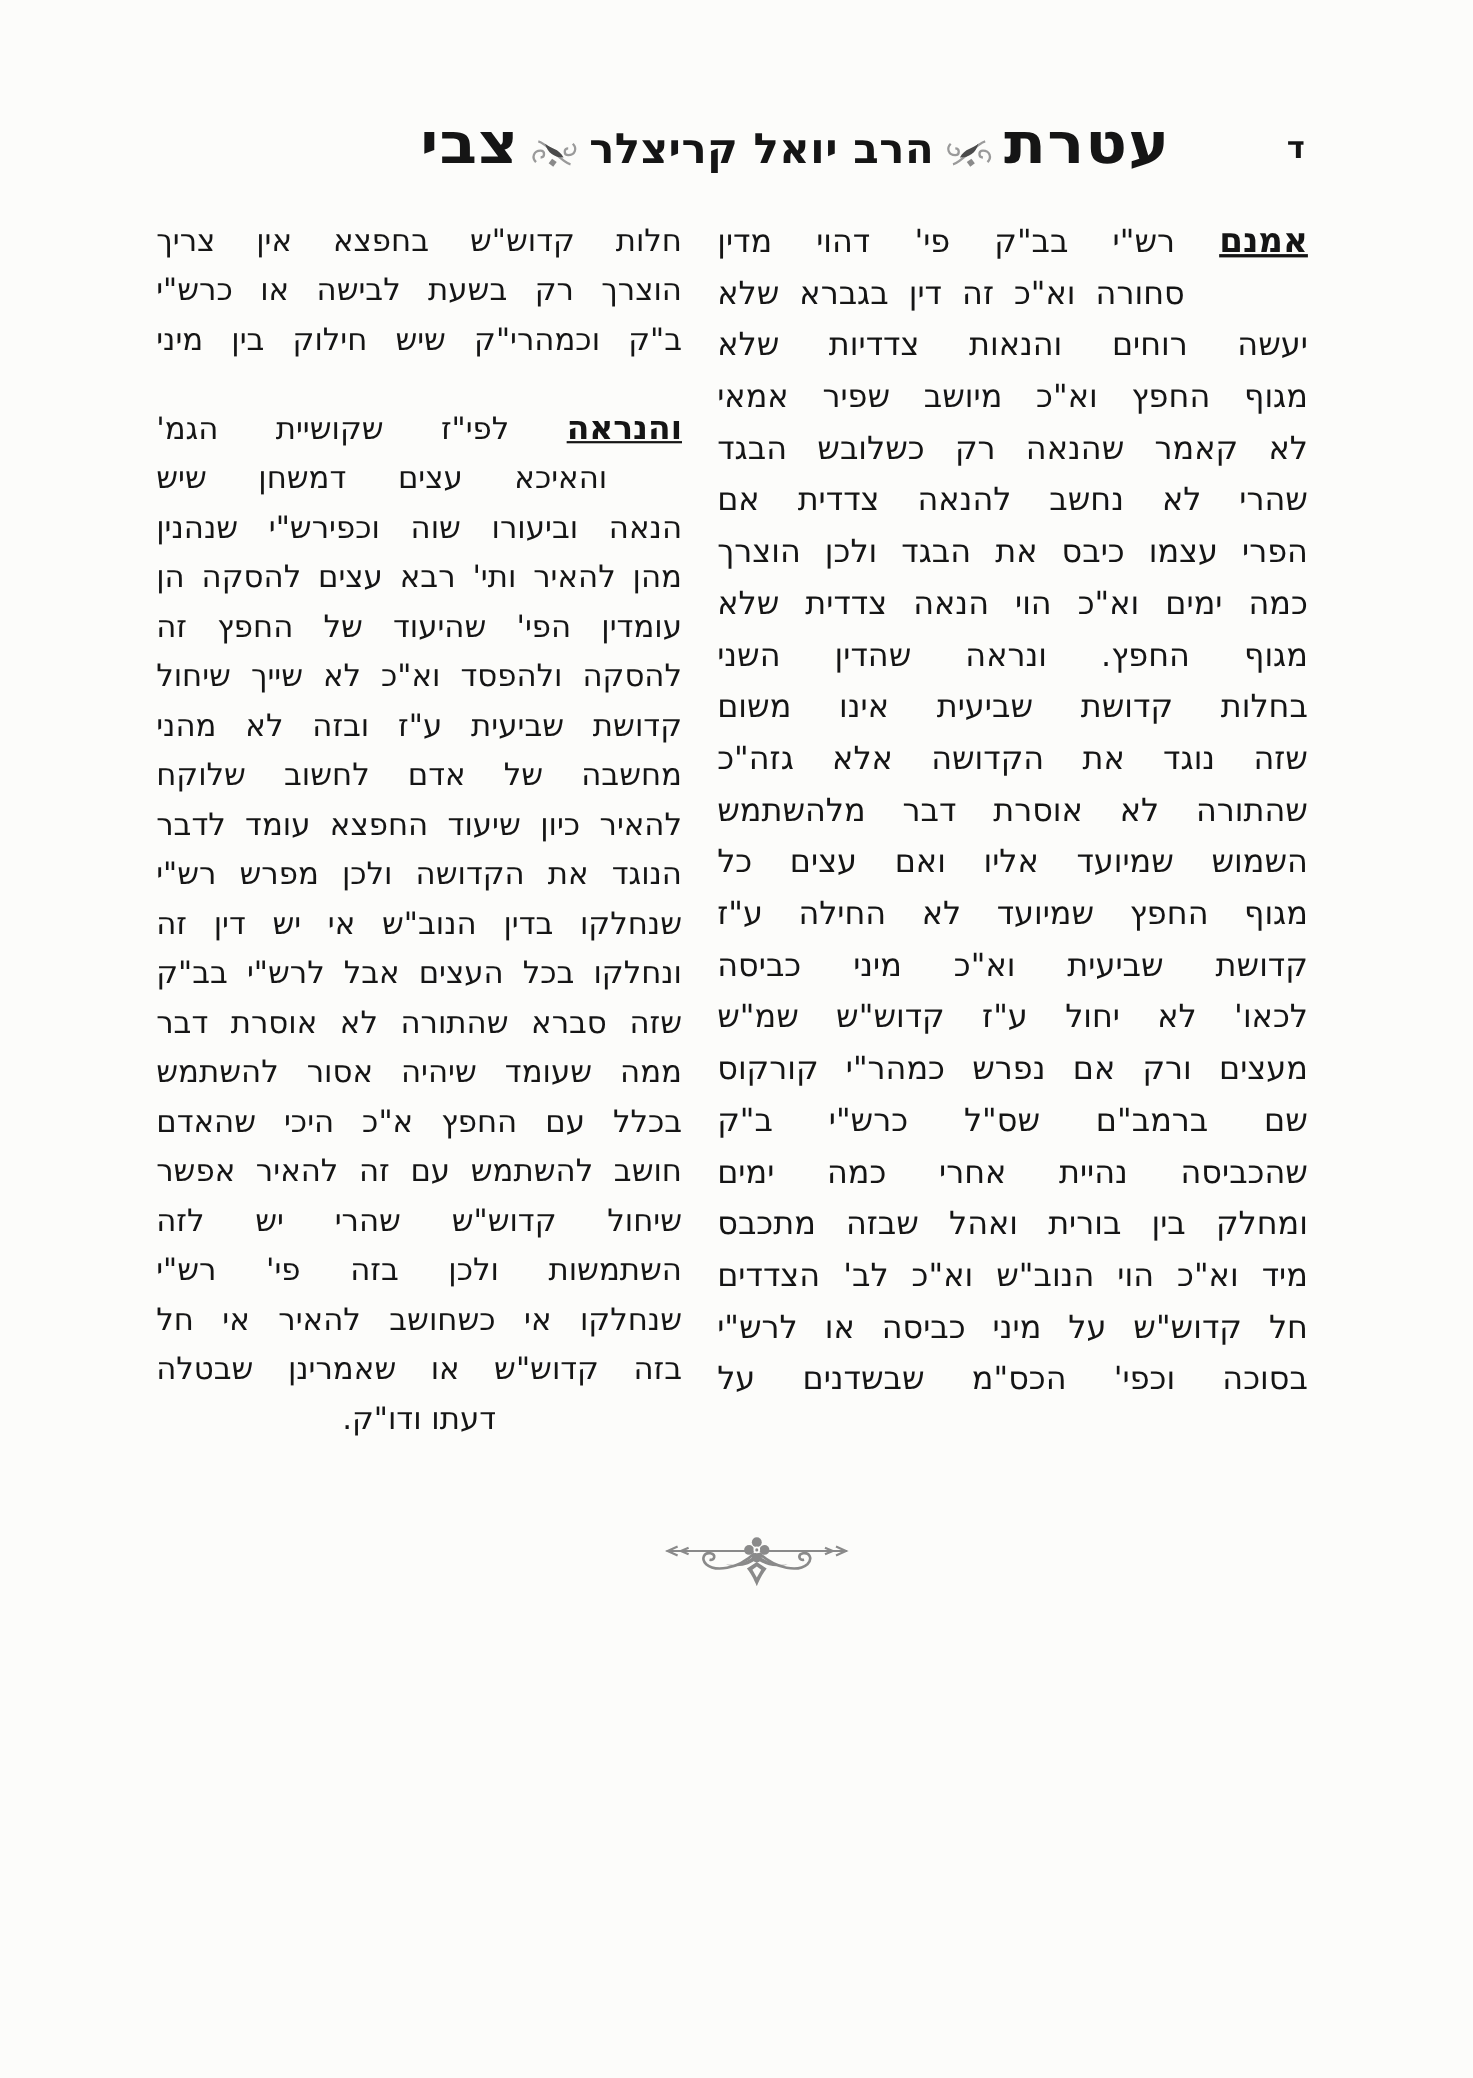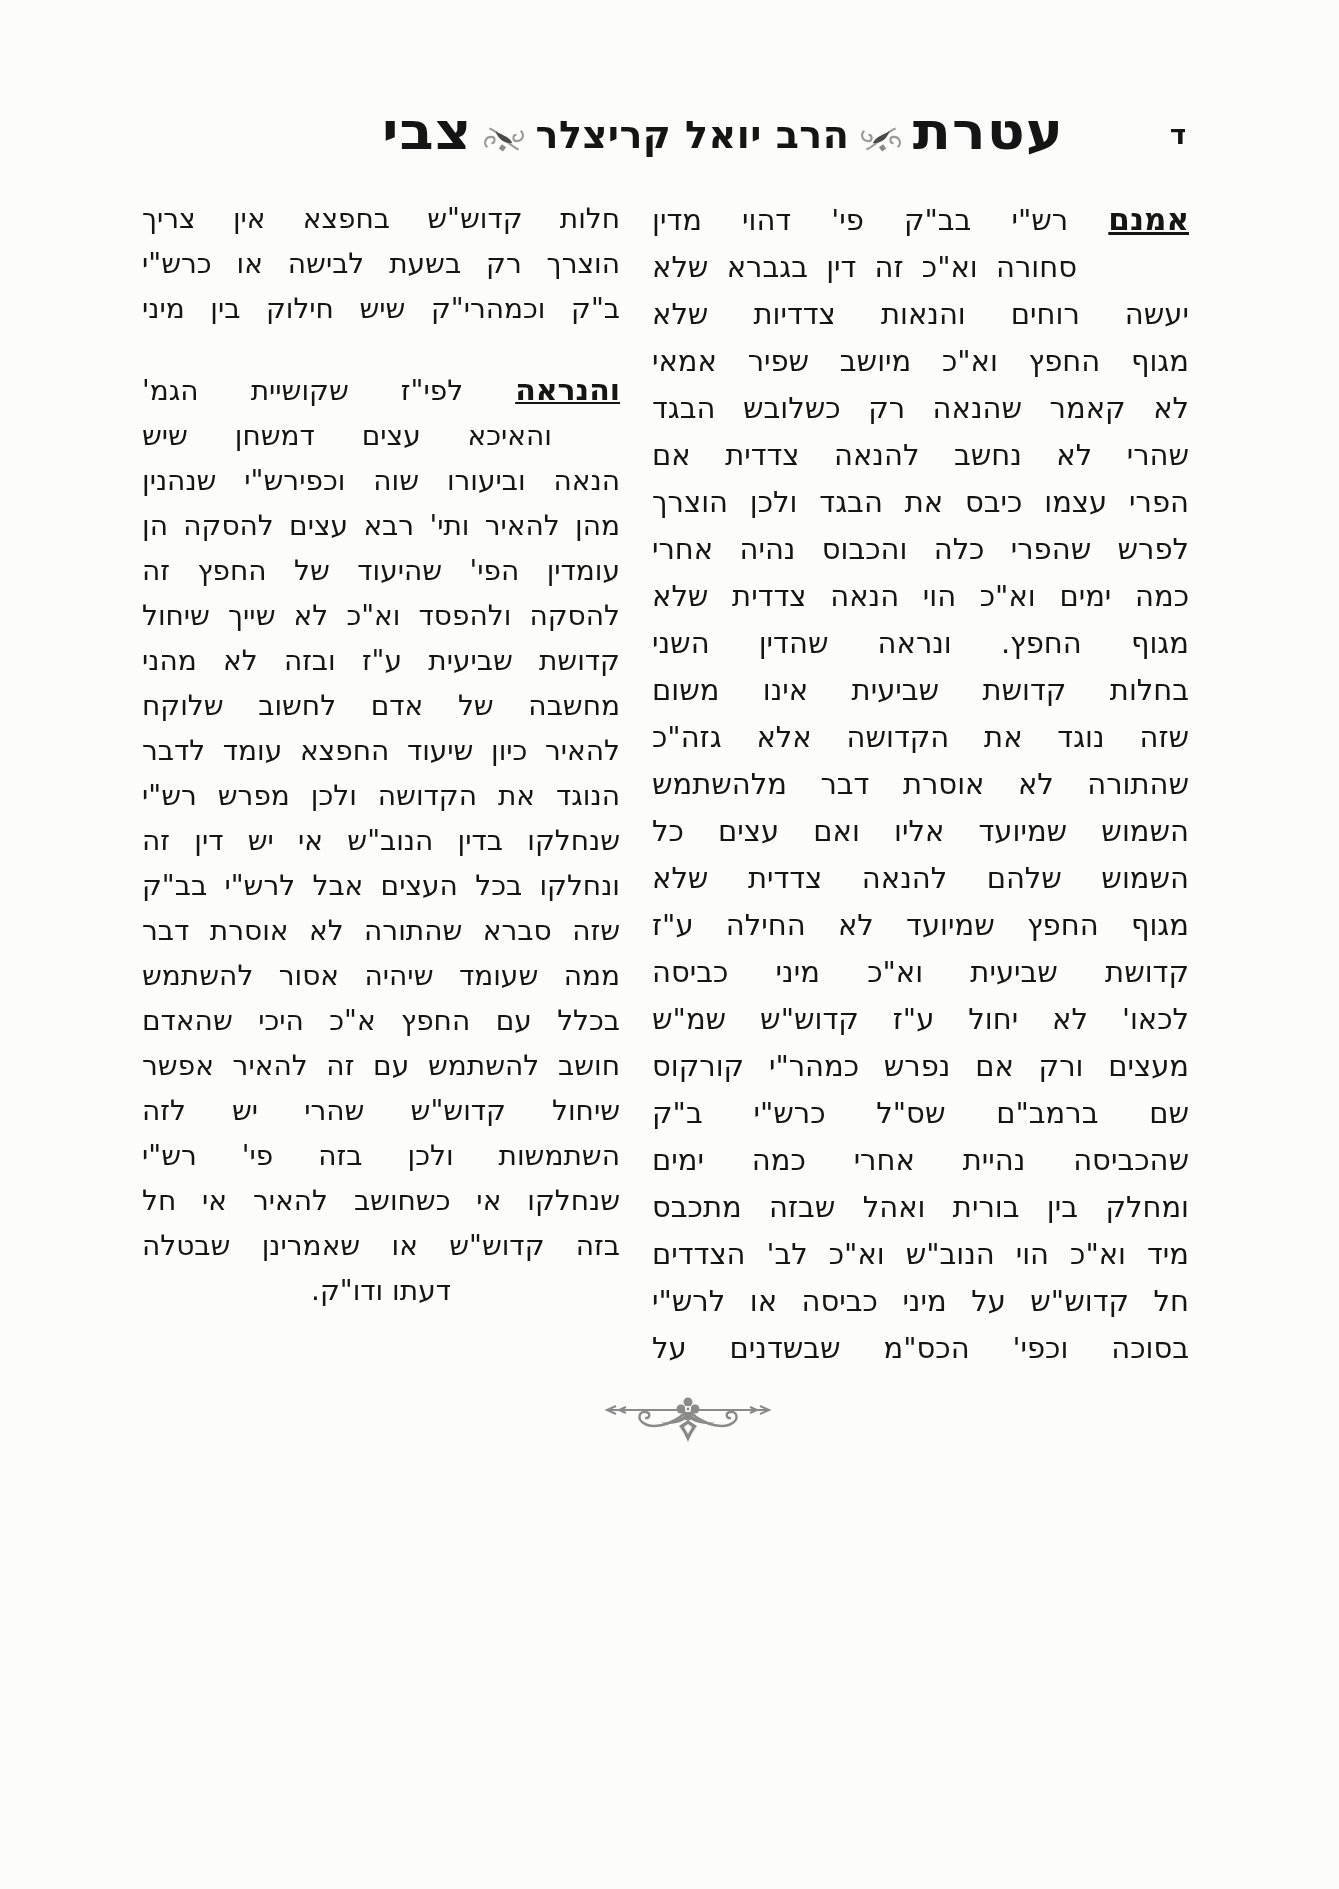--- a/index.html
+++ b/index.html
@@ -78,28 +78,26 @@
 
 <div class="col col-right">
   <div class="line"><b class="opener">אמנם</b> <span>רש"י בב"ק פי' דהוי מדין</span></div>
   <div data-repeat="right_column.lines">
       <div class="line">סחורה וא"כ זה דין בגברא שלא</div>
       <div class="line">יעשה רוחים והנאות צדדיות שלא</div>
       <div class="line">מגוף החפץ וא"כ מיושב שפיר אמאי</div>
       <div class="line">לא קאמר שהנאה רק כשלובש הבגד</div>
       <div class="line">שהרי לא נחשב להנאה צדדית אם</div>
       <div class="line">הפרי עצמו כיבס את הבגד ולכן הוצרך</div>
-      <div class="line">לפרש שהפרי כלה והכבוס נהיה אחרי</div>
       <div class="line">כמה ימים וא"כ הוי הנאה צדדית שלא</div>
       <div class="line">מגוף החפץ. ונראה שהדין השני</div>
       <div class="line">בחלות קדושת שביעית אינו משום</div>
       <div class="line">שזה נוגד את הקדושה אלא גזה"כ</div>
       <div class="line">שהתורה לא אוסרת דבר מלהשתמש</div>
       <div class="line">השמוש שמיועד אליו ואם עצים כל</div>
-      <div class="line">השמוש שלהם להנאה צדדית שלא</div>
       <div class="line">מגוף החפץ שמיועד לא החילה ע"ז</div>
       <div class="line">קדושת שביעית וא"כ מיני כביסה</div>
       <div class="line">לכאו' לא יחול ע"ז קדוש"ש שמ"ש</div>
       <div class="line">מעצים ורק אם נפרש כמהר"י קורקוס</div>
       <div class="line">שם ברמב"ם שס"ל כרש"י ב"ק</div>
       <div class="line">שהכביסה נהיית אחרי כמה ימים</div>
       <div class="line">ומחלק בין בורית ואהל שבזה מתכבס</div>
       <div class="line">מיד וא"כ הוי הנוב"ש וא"כ לב' הצדדים</div>
       <div class="line">חל קדוש"ש על מיני כביסה או לרש"י</div>
       <div class="line">בסוכה וכפי' הכס"מ שבשדנים על</div>

